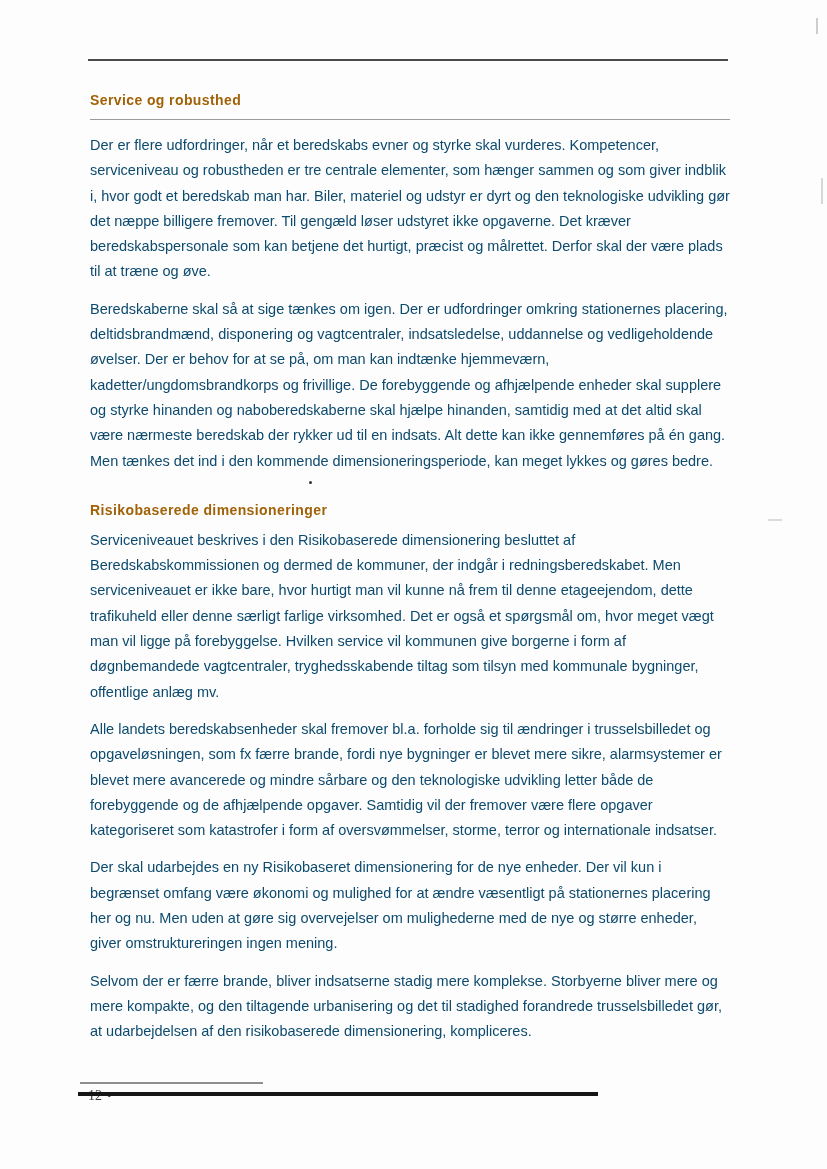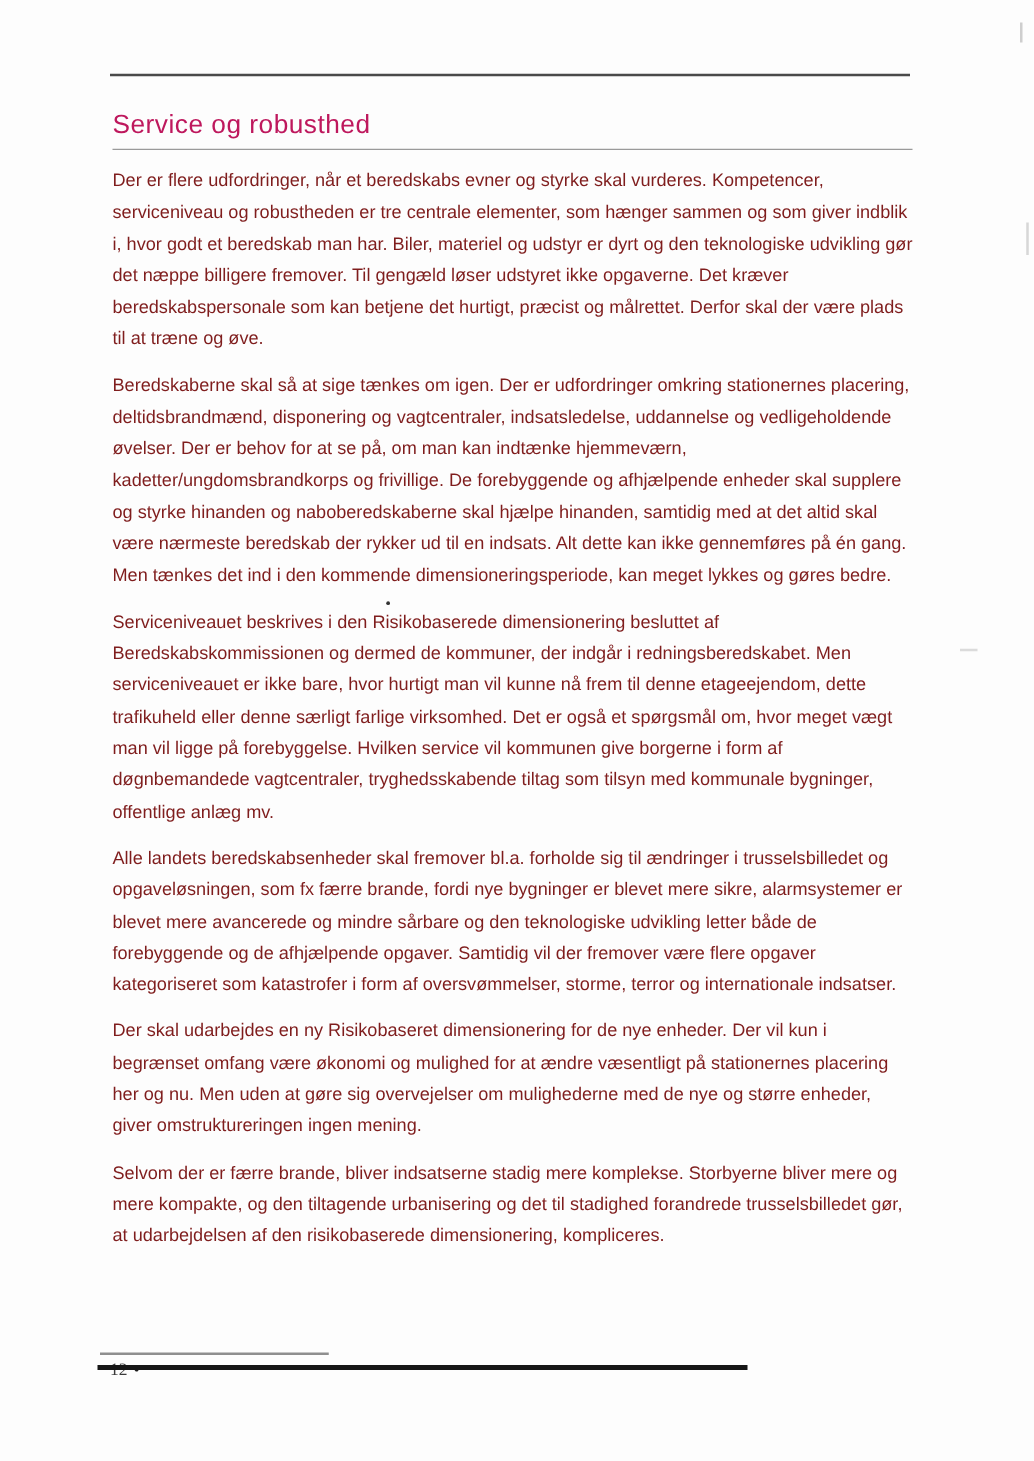--- a/index.html
+++ b/index.html
@@ -25,40 +25,40 @@
     height: 2px;
     background: #4a4a4a;
   }
   .content {
     position: absolute;
     left: 90px;
     top: 88px;
     width: 640px;
   }
   h2.heading {
-    font-size: 21px;
-    font-weight: 400;
-    color: #be185d;
+    font-size: 14px;
+    font-weight: 700;
+    color: #a16207;
     letter-spacing: 0.4px;
     margin: 0 0 13px 0;
     line-height: 24px;
   }
   h2.heading.underlined {
     padding-bottom: 7px;
     border-bottom: 1px solid #9a9a9a;
   }
   h2.heading.second {
     margin-top: 24px;
     margin-bottom: 6px;
   }
   p.body-par {
     font-size: 14.5px;
     line-height: 25.3px;
     margin: 0 0 12px 0;
-    color: #7f1d1d;
+    color: #0c4a6e;
     text-align: left;
   }
   .footer {
     position: absolute;
     left: 88px;
     top: 1088px;
     font-family: Liberation Serif, serif;
     font-size: 14px;
     color: #3a3a3a;
   }
@@ -128,20 +128,21 @@
   <div class="top-rule"></div>
 
   <div class="content">
 
     <h2 class="heading underlined">Service og robusthed</h2>
 
     <p class="body-par">Der er flere udfordringer, når et beredskabs evner og styrke skal vurderes. Kompetencer, serviceniveau og robustheden er tre centrale elementer, som hænger sammen og som giver indblik i, hvor godt et beredskab man har. Biler, materiel og udstyr er dyrt og den teknologiske udvikling gør det næppe billigere fremover. Til gengæld løser udstyret ikke opgaverne. Det kræver beredskabspersonale som kan betjene det hurtigt, præcist og målrettet. Derfor skal der være plads til at træne og øve.</p>
 
     <p class="body-par">Beredskaberne skal så at sige tænkes om igen. Der er udfordringer omkring stationernes placering, deltidsbrandmænd, disponering og vagtcentraler, indsatsledelse, uddannelse og vedligeholdende øvelser. Der er behov for at se på, om man kan indtænke hjemmeværn, kadetter/ungdomsbrandkorps og frivillige. De forebyggende og afhjælpende enheder skal supplere og styrke hinanden og naboberedskaberne skal hjælpe hinanden, samtidig med at det altid skal være nærmeste beredskab der rykker ud til en indsats. Alt dette kan ikke gennemføres på én gang. Men tænkes det ind i den kommende dimensioneringsperiode, kan meget lykkes og gøres bedre.</p>
 
+    <h2 class="heading second">Risikobaserede dimensioneringer</h2>
 
     <p class="body-par">Serviceniveauet beskrives i den Risikobaserede dimensionering besluttet af Beredskabskommissionen og dermed de kommuner, der indgår i redningsberedskabet. Men serviceniveauet er ikke bare, hvor hurtigt man vil kunne nå frem til denne etageejendom, dette trafikuheld eller denne særligt farlige virksomhed. Det er også et spørgsmål om, hvor meget vægt man vil ligge på forebyggelse. Hvilken service vil kommunen give borgerne i form af døgnbemandede vagtcentraler, tryghedsskabende tiltag som tilsyn med kommunale bygninger, offentlige anlæg mv.</p>
 
     <p class="body-par">Alle landets beredskabsenheder skal fremover bl.a. forholde sig til ændringer i trusselsbilledet og opgaveløsningen, som fx færre brande, fordi nye bygninger er blevet mere sikre, alarmsystemer er blevet mere avancerede og mindre sårbare og den teknologiske udvikling letter både de forebyggende og de afhjælpende opgaver. Samtidig vil der fremover være flere opgaver kategoriseret som katastrofer i form af oversvømmelser, storme, terror og internationale indsatser.</p>
 
     <p class="body-par">Der skal udarbejdes en ny Risikobaseret dimensionering for de nye enheder. Der vil kun i begrænset omfang være økonomi og mulighed for at ændre væsentligt på stationernes placering her og nu. Men uden at gøre sig overvejelser om mulighederne med de nye og større enheder, giver omstruktureringen ingen mening.</p>
 
     <p class="body-par">Selvom der er færre brande, bliver indsatserne stadig mere komplekse. Storbyerne bliver mere og mere kompakte, og den tiltagende urbanisering og det til stadighed forandrede trusselsbilledet gør, at udarbejdelsen af den risikobaserede dimensionering, kompliceres.</p>
 
   </div>

